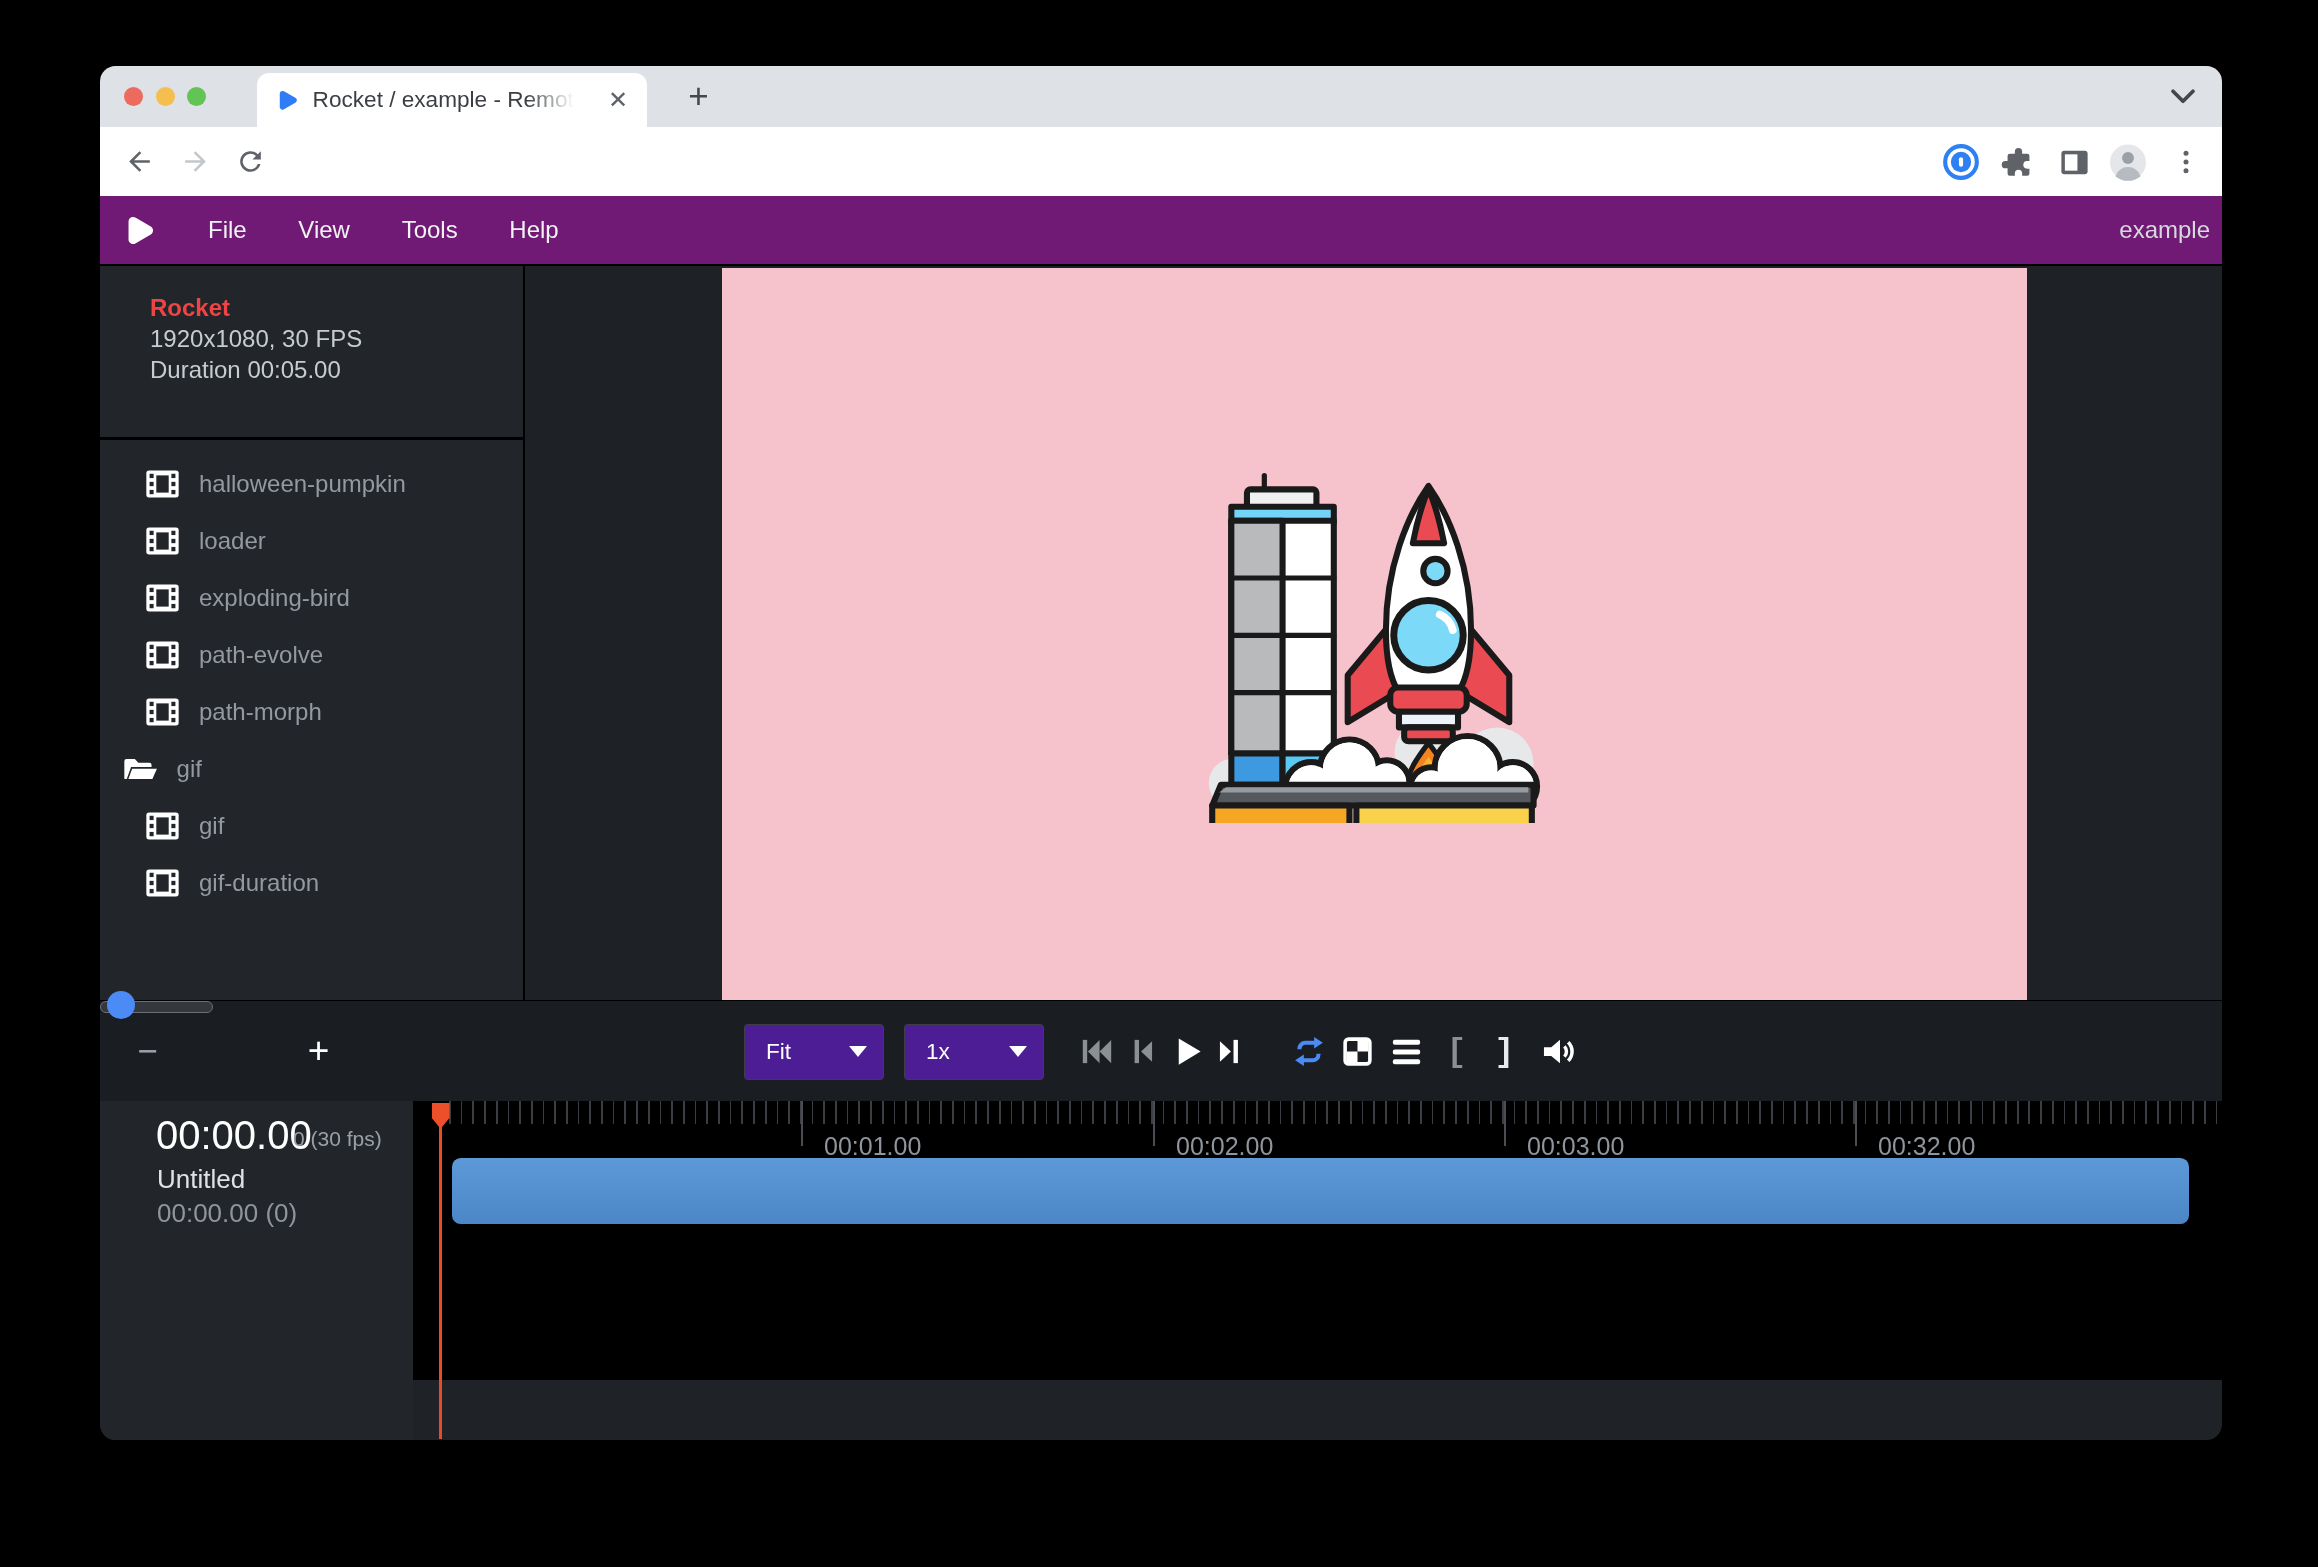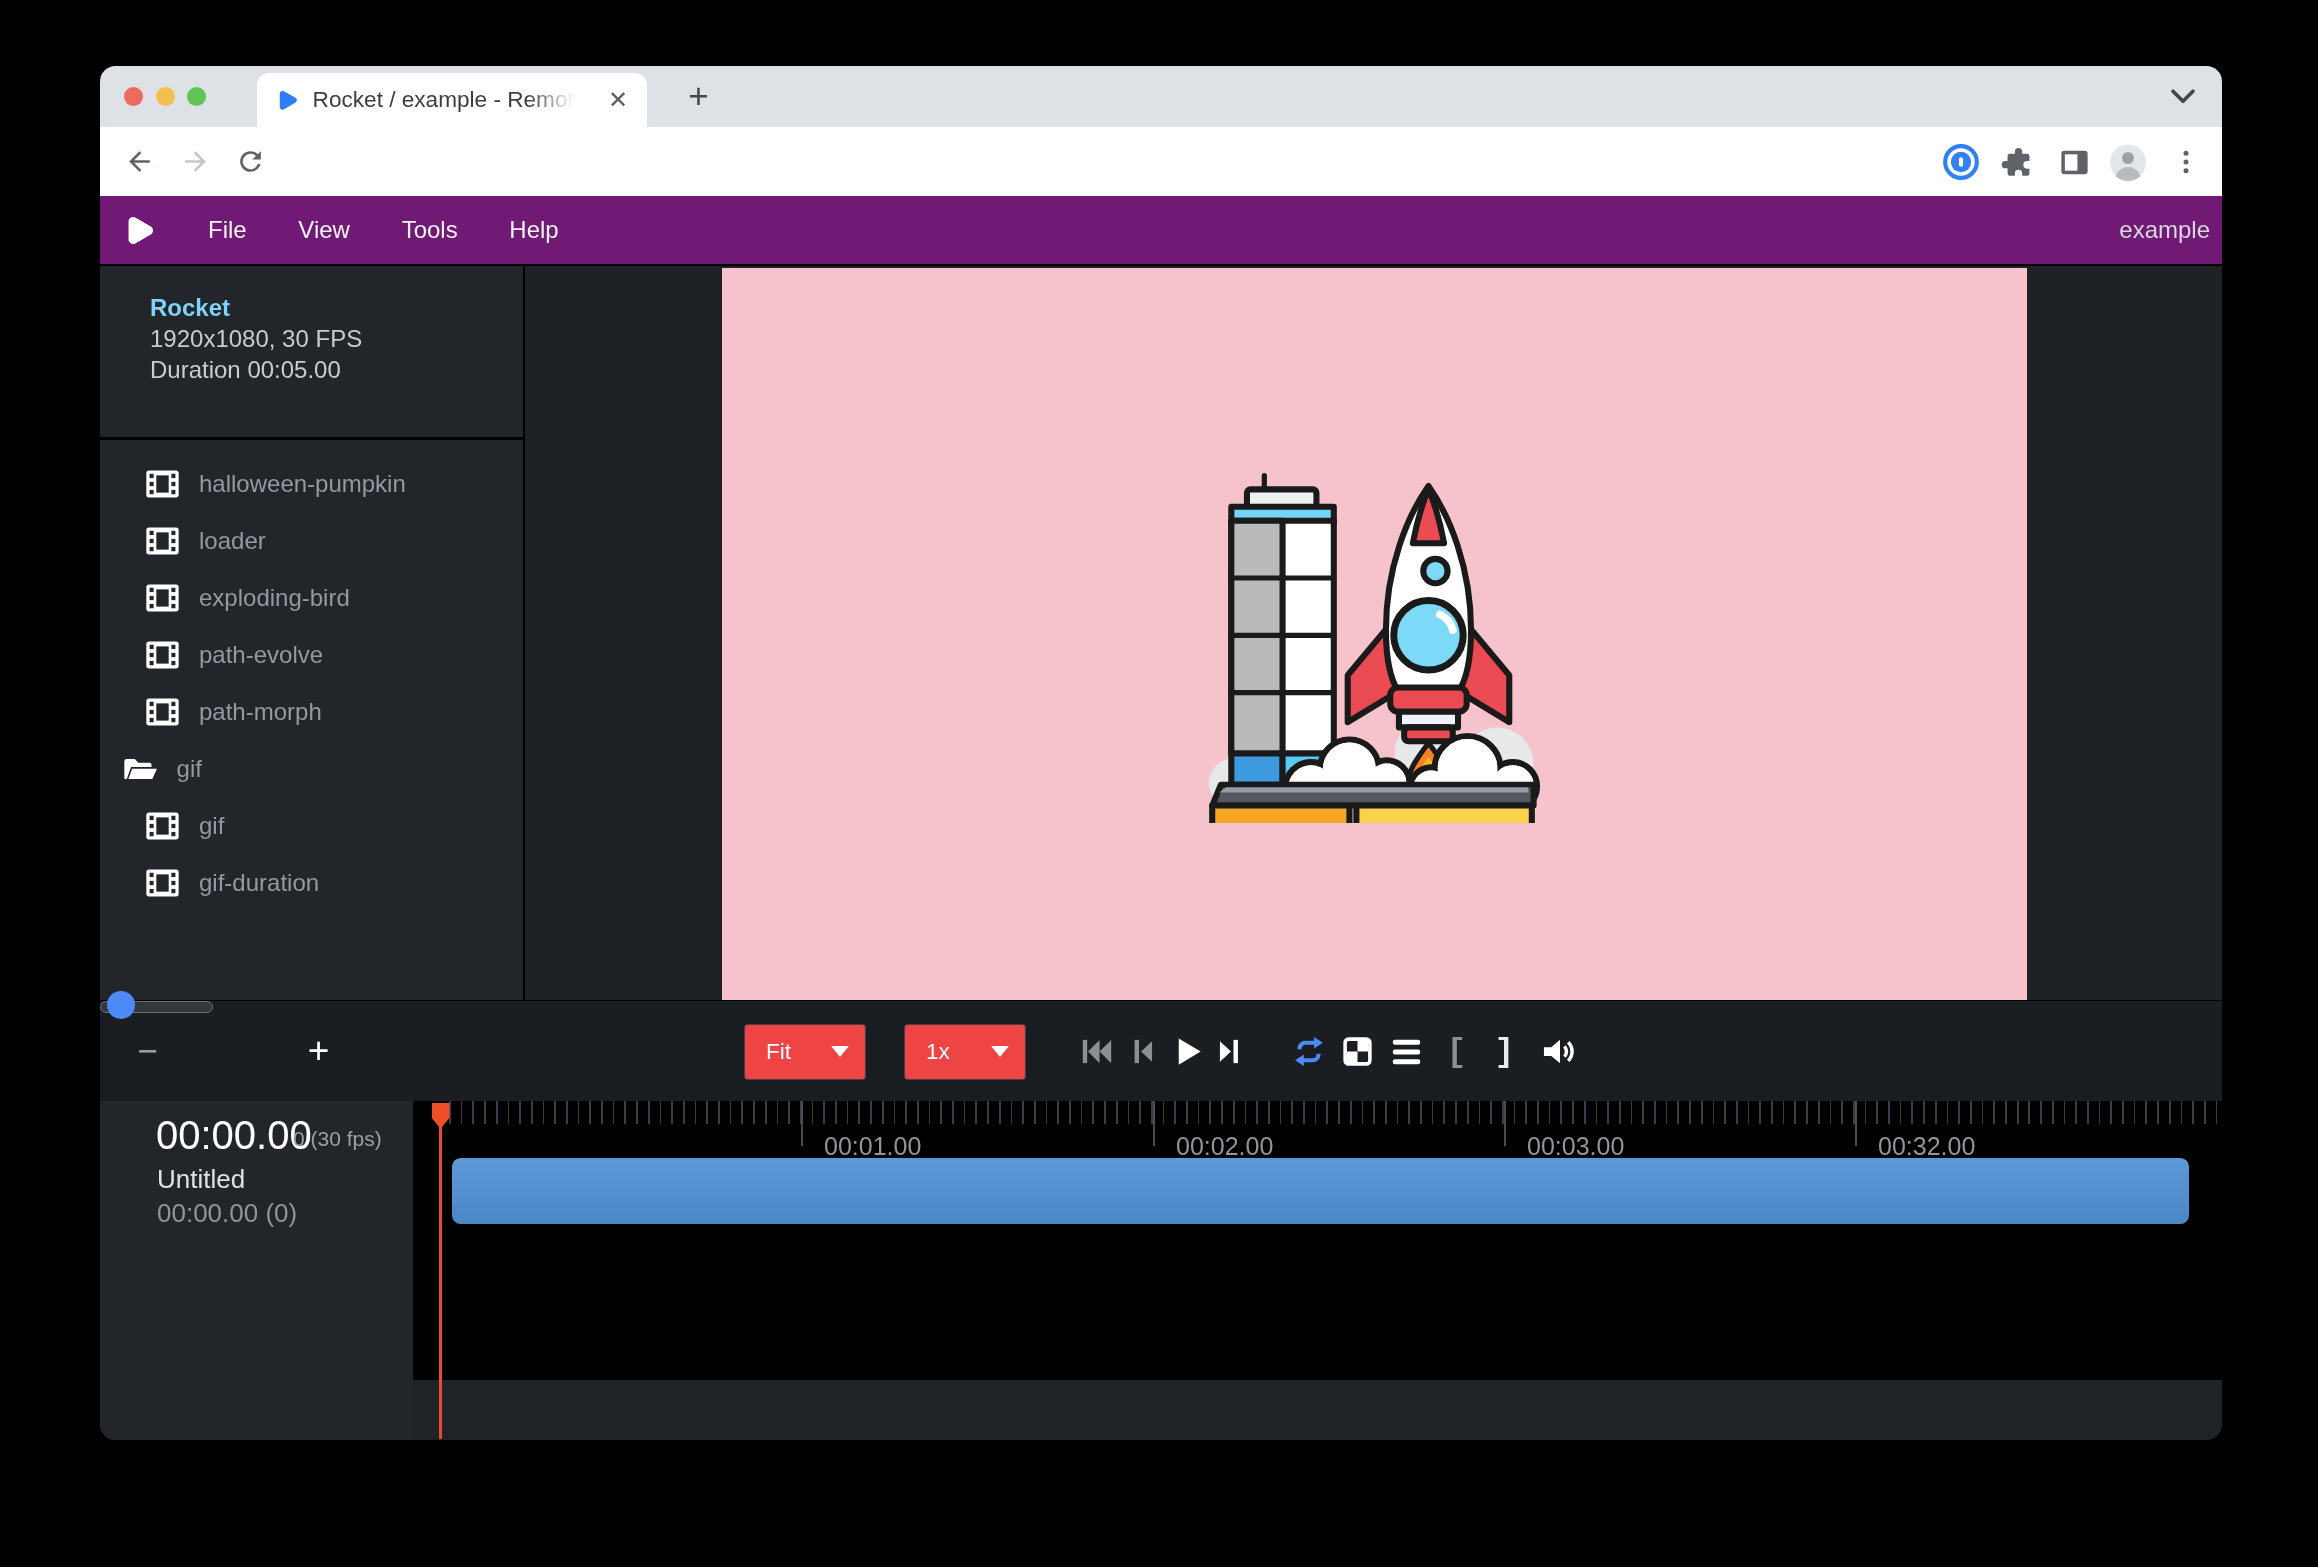--- a/index.html
+++ b/index.html
@@ -40,40 +40,40 @@
   .menu-item { color:#f1f3f4; font-size:24px; padding:0 18px; margin-left:15.7px; cursor:pointer; }
   .menu-item:first-of-type { margin-left:35px; }
   .menubar .grow { flex:1; }
   .example-label { color:#d6d9dc; font-size:24px; margin-right:12px; }
 
   
   .main { position:absolute; left:0; top:200px; width:100%; height:734px; background:#1e2226; }
   .sidebar { position:absolute; left:0; top:0; width:425px; height:734px; background:#22262a;
              border-right:2.6px solid #000; overflow:hidden; }
   .comp-info { position:absolute; left:50px; top:26px; font-size:24px; line-height:31px; color:#c7ccd1; }
-  .comp-name { color:#7dd3fc; font-weight:bold; }
+  .comp-name { color:#ef4444; font-weight:bold; }
   .sidebar-divider { position:absolute; left:0; top:171px; width:100%; height:2.6px; background:#000; }
   .comp-list { position:absolute; left:0; top:189px; width:100%; }
   .comp-row { height:57px; display:flex; align-items:center; color:#9499a0; font-size:24px; cursor:pointer; }
   .comp-row.composition { padding-left:45px; }
   .comp-row.folder { padding-left:22.6px; }
   .row-icon { width:35px; height:30px; margin-right:19px; flex:0 0 auto; display:flex; align-items:center; }
 
   .preview { position:absolute; left:428px; top:0; width:1694px; height:734px; background:#1e2226; }
   .canvas { position:absolute; left:194px; top:1.7px; width:1305px; height:732px; background:#f6c2cc; }
   .rocket-svg { position:absolute; left:485px; top:197px; width:337px; height:358px; }
 
   
   .controls { position:absolute; left:0; top:934px; width:100%; height:101px; background:#1a1d21; border-top:1.7px solid #000; }
   .ctl { position:absolute; display:flex; align-items:center; justify-content:center; cursor:pointer; }
   .zoom-minus { left:26px; top:31px; width:43px; height:38px; color:#9aa0a6; font-size:35px; }
   .zoom-track { left:75px; top:44px; width:113px; height:12px; background:#34383d; border:1.7px solid #6c7075; border-radius:7px; }
   .zoom-thumb { position:absolute; left:7px; top:-9.6px; width:28px; height:28px; border-radius:50%; background:#4c8bf5; }
   .zoom-plus { left:197px; top:31px; width:43px; height:38px; color:#fff; font-size:37px; font-weight:300; }
-  .dropdown { position:absolute; top:22.6px; width:122px; height:56px; background:#ef4444; border:1.7px solid #3c4045; border-radius:3.5px;
+  .dropdown { position:absolute; top:22.6px; width:140px; height:56px; background:#4c1d95; border:1.7px solid #3c4045; border-radius:3.5px;
               display:flex; align-items:center; color:#fff; font-size:22.6px; cursor:pointer; }
   .dd-fit { left:644px; } .dd-speed { left:804px; }
   .dd-label { margin-left:21px; }
   .dd-caret { position:absolute; right:15.7px; width:0; height:0; border-left:9.6px solid transparent; border-right:9.6px solid transparent; border-top:11.3px solid #fff; }
   .bracket { font-family:"Liberation Mono", monospace; font-size:33px; font-weight:bold; }
 
   
   .timeline { position:absolute; left:0; top:1035px; width:100%; height:279px; background:#000000; }
   .tl-panel { position:absolute; left:0; top:0; width:313px; height:339px; background:#22262a; }
   .tl-time  { position:absolute; left:56px; top:12px; font-size:40px; color:#fff; }

